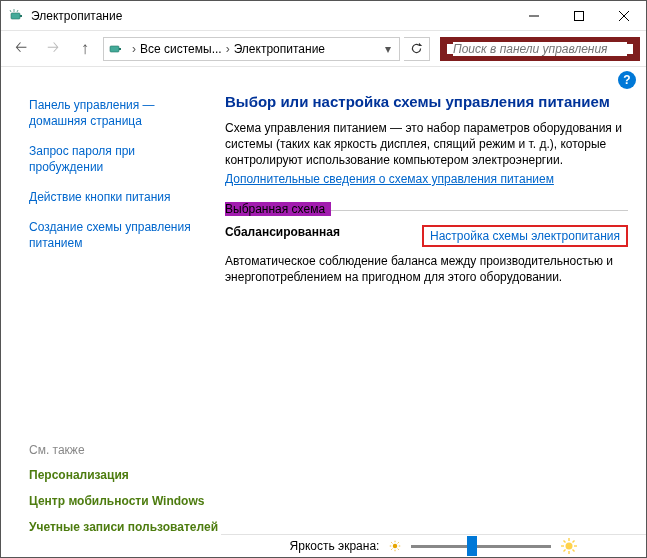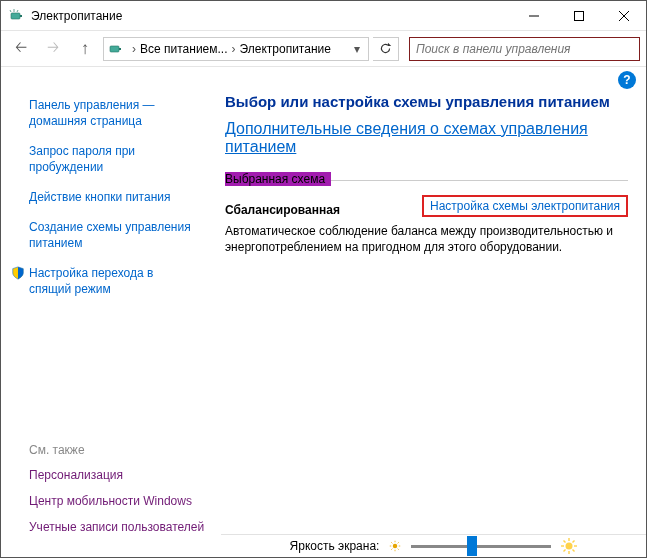--- a/index.html
+++ b/index.html
@@ -13,47 +13,47 @@
 
   .navbar { height: 36px; display: flex; align-items: center; padding: 0 6px; gap: 4px; border-bottom: 1px solid #e5e5e5; }
   .nav-arrow { width: 28px; height: 26px; display: flex; align-items: center; justify-content: center; color: #555; font-size: 15px; }
   .nav-arrow.disabled { color: #bbb; }
   .addrbar { flex: 1; height: 24px; border: 1px solid #ccc; display: flex; align-items: center; padding: 0 4px; font-size: 12px; overflow: hidden; }
   .addr-icon { width: 16px; height: 16px; margin-right: 4px; position: relative; flex-shrink: 0; }
   .addr-sep { margin: 0 4px; color: #555; }
   .addr-part { white-space: nowrap; }
   .addr-drop { margin-left: auto; padding: 0 4px; color: #555; flex-shrink: 0; }
   .refresh-btn { width: 26px; height: 24px; border: 1px solid #ccc; border-left: none; display: flex; align-items: center; justify-content: center; color: #333; }
-  .searchbox { width: 231px; height: 24px; border: 1px solid #7f1d1d; margin-left: 6px; display: flex; align-items: center; padding: 0 6px; }
+  .searchbox { width: 200px; height: 24px; border: 7px solid #7f1d1d; margin-left: 6px; display: flex; align-items: center; padding: 0 6px; }
   .searchbox input { border: none; outline: none; width: 100%; font-size: 12px; font-style: italic; color: #666; font-family: inherit; }
 
   .help-row { height: 26px; display: flex; justify-content: flex-end; align-items: center; padding-right: 10px; }
   .help-icon { width: 18px; height: 18px; border-radius: 50%; background: #0078d7; color: #fff; display: flex; align-items: center; justify-content: center; font-size: 12px; font-weight: bold; }
 
   .body-area { display: flex; height: 368px; }
   .sidebar { width: 200px; padding: 4px 10px 0 28px; }
   .sidebar-link { display: block; color: #0066cc; font-size: 12px; line-height: 16px; margin-bottom: 14px; cursor: pointer; }
   .sidebar-item-wrap { display: flex; align-items: flex-start; margin-bottom: 14px; }
   .shield { width: 14px; height: 14px; margin-left: -18px; margin-right: 4px; margin-top: 1px; flex-shrink: 0; }
 
   .main { flex: 1; padding: 0 18px 0 24px; }
   .main h1 { font-size: 15px; font-weight: bold; color: #003399; margin-bottom: 10px; }
   .main .desc { font-size: 12px; line-height: 16px; margin-bottom: 4px; }
-  .main .more-link { color: #0066cc; font-size: 16px; text-decoration: underline; cursor: pointer; display: inline-block; margin-bottom: 16px; }
+  .main .more-link { color: #0066cc; font-size: 12px; text-decoration: underline; cursor: pointer; display: inline-block; margin-bottom: 16px; }
 
   .groupbox { position: relative; border-top: 1px solid #ccc; margin-top: 8px; padding-top: 14px; }
   .groupbox-label { position: absolute; top: -9px; left: 0; background: #a21caf; padding-right: 6px; font-size: 12px; }
-  .plan-row { display: flex; align-items: flex-end; margin-bottom: 6px; }
+  .plan-row { display: flex; align-items: flex-start; margin-bottom: 6px; }
   .plan-name { font-weight: bold; font-size: 12px; flex: 1; }
   .plan-link { color: #0066cc; font-size: 12px; cursor: pointer; border: 2px solid #d22; padding: 2px 6px; }
   .plan-desc { font-size: 12px; line-height: 16px; }
 
   .footer-left { position: absolute; bottom: 12px; left: 28px; width: 200px; }
   .see-also { color: #888; font-size: 12px; margin-bottom: 10px; }
-  .footer-link { display: block; color: #701a75; font-size: 12px; line-height: 16px; margin-bottom: 10px; cursor: pointer; }
+  .footer-link { display: block; color: #4d7c0f; font-size: 12px; line-height: 16px; margin-bottom: 10px; cursor: pointer; font-weight: bold; }
 
   .brightness-bar { position: absolute; bottom: 0; left: 220px; right: 0; height: 23px; border-top: 1px solid #e2e2e2; display: flex; align-items: center; justify-content: center; gap: 10px; font-size: 12px; }
   .slider-track { width: 140px; height: 3px; background: #888; position: relative; }
   .slider-thumb { width: 10px; height: 20px; background: #0078d7; position: absolute; top: -9px; left: 56px; }
   .sun-small { width: 12px; height: 12px; display: inline-block; }
   .sun-big { width: 16px; height: 16px; display: inline-block; }
 
   .battery-icon svg, .addr-icon svg, .shield svg { display: block; }
 </style>
 </head>
@@ -93,21 +93,21 @@
   <div class="nav-arrow disabled">🡢</div>
   <div class="nav-arrow" style="font-size:17px;">↑</div>
   <div class="addrbar">
     <span class="addr-icon">
       <svg viewBox="0 0 16 16">
           <rect x="2" y="5" width="9" height="6" rx="1" fill="#4a9" stroke="#276" stroke-width="0.6"></rect>
           <rect x="11" y="7" width="2" height="2" fill="#276"></rect>
         </svg>
     </span>
     <span class="addr-sep">›</span>
-    <span class="addr-part">Все питанием...</span>
+    <span class="addr-part">Все системы...</span>
     <span class="addr-sep">›</span>
     <span class="addr-part">Электропитание</span>
     <span class="addr-drop">▾</span>
   </div>
   <div class="refresh-btn">
     <svg width="13" height="13" viewBox="0 0 16 16">
         <path d="M13 8a5 5 0 1 1-2-4" fill="none" stroke="#333" stroke-width="1.4"></path>
         <path d="M11 1 L11 5 L15 5 Z" fill="#333"></path>
       </svg>
   </div>
@@ -119,33 +119,25 @@
 <div class="help-row">
   <div class="help-icon">?</div>
 </div>
 
 <div class="body-area">
   <div class="sidebar">
     <a class="sidebar-link">Панель управления — домашняя страница</a>
     <a class="sidebar-link">Запрос пароля при пробуждении</a>
     <a class="sidebar-link">Действие кнопки питания</a>
     <a class="sidebar-link">Создание схемы управления питанием</a>
-    <div class="sidebar-item-wrap">
-      <span class="shield">
-        <svg viewBox="0 0 16 16">
-            <path d="M8 1 L14 3 V8 C14 12 8 15 8 15 C8 15 2 12 2 8 V3 Z" fill="#fc0" stroke="#06c" stroke-width="0.6"></path>
-            <path d="M8 1 L14 3 V8 C14 12 8 15 8 15 V1 Z" fill="#06c"></path>
-          </svg>
-      </span>
-      <a class="sidebar-link" style="margin-bottom:0">Настройка перехода в спящий режим</a>
-    </div>
   </div>
 
   <div class="main">
     <h1>Выбор или настройка схемы управления питанием</h1>
+    <p class="desc">Схема управления питанием — это набор параметров оборудования и системы (таких как яркость дисплея, спящий режим и т. д.), которые контролируют использование компьютером электроэнергии.</p>
     <a class="more-link">Дополнительные сведения о схемах управления питанием</a>
 
     <div class="groupbox">
       <span class="groupbox-label">Выбранная схема</span>
       <div class="plan-row">
         <span class="plan-name">Сбалансированная</span>
         <a class="plan-link">Настройка схемы электропитания</a>
       </div>
       <p class="plan-desc">Автоматическое соблюдение баланса между производительностью и энергопотреблением на пригодном для этого оборудовании.</p>
     </div>

